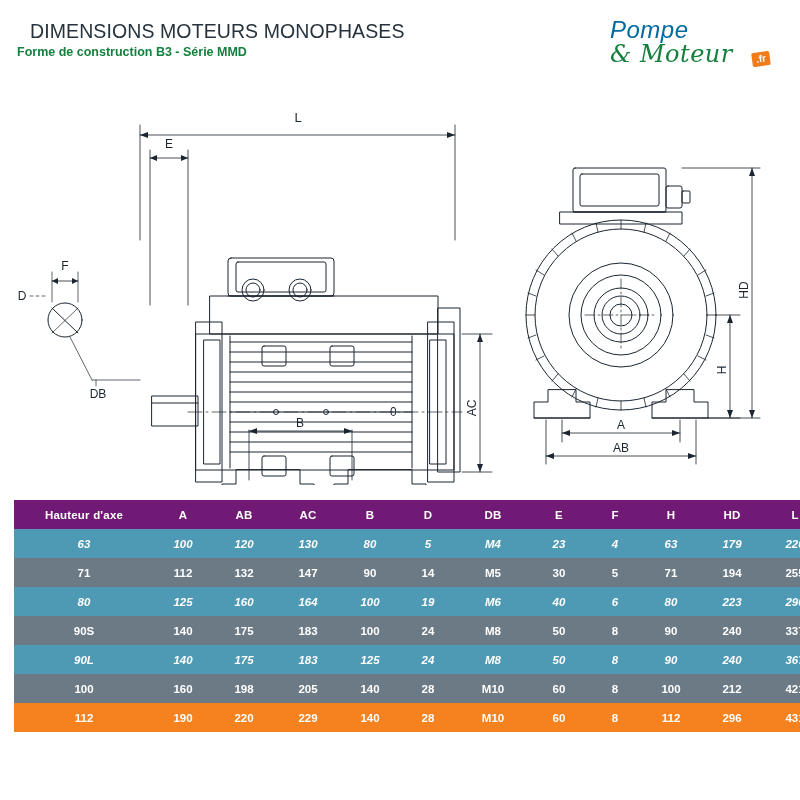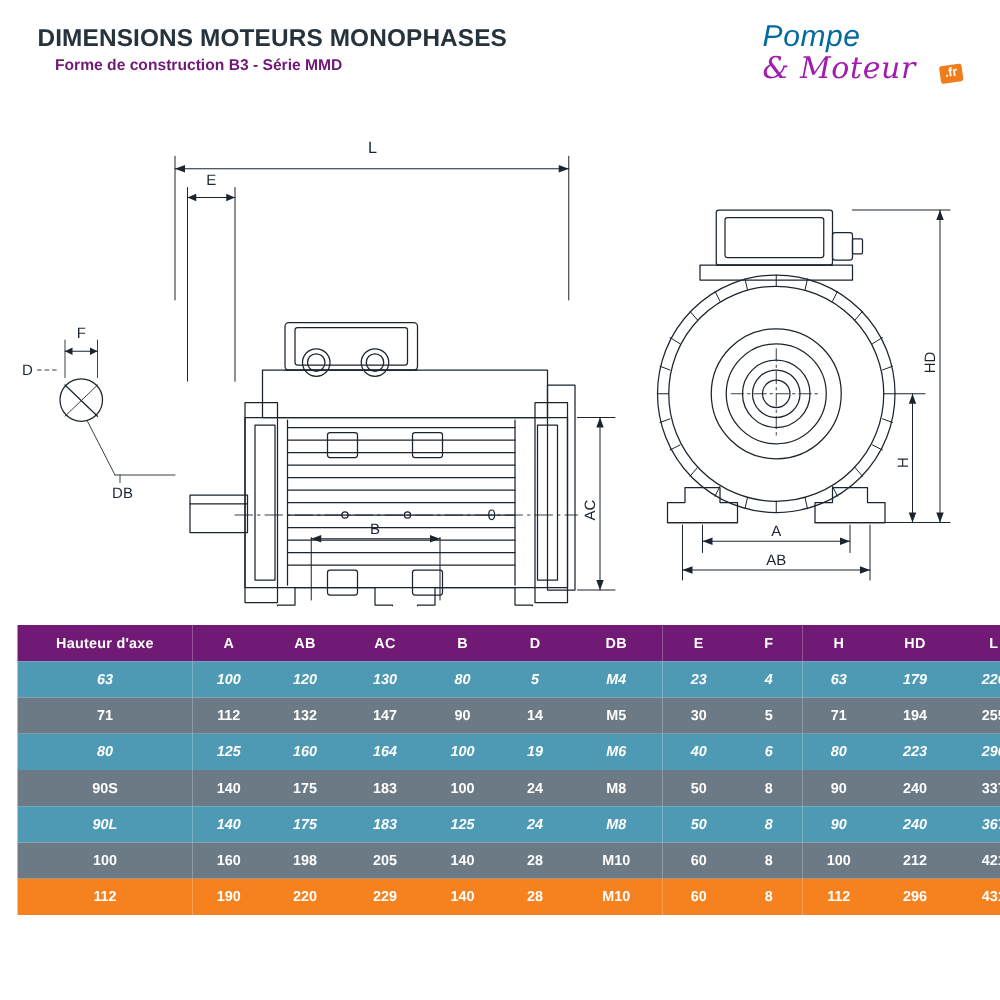--- a/index.html
+++ b/index.html
@@ -19,31 +19,31 @@
   
   .header {
     position: absolute;
     left: 0; top: 0;
     width: 800px; height: 90px;
   }
   .title-main {
     position: absolute;
     left: 30px; top: 20px;
     font-size: 19.5px;
-    font-weight: bold;
+    font-weight: normal;
     color: #26323c;
     letter-spacing: 0.1px;
     white-space: nowrap;
   }
   .title-sub {
     position: absolute;
-    left: 44px; top: 45px;
+    left: 17px; top: 45px;
     font-size: 12.5px;
     font-weight: bold;
-    color: #701a75;
+    color: #15803d;
     white-space: nowrap;
   }
 
   
   .logo {
     position: absolute;
     right: 28px; top: 16px;
     width: 168px; height: 60px;
   }
   .logo-l1 {
@@ -54,21 +54,21 @@
     font-style: italic;
     color: #0369a1;
     letter-spacing: 0.5px;
   }
   .logo-l2 {
     position: absolute;
     left: 6px; top: 24px;
     font-family: "DejaVu Serif", serif;
     font-size: 24px;
     font-style: italic;
-    color: #a21caf;
+    color: #15803d;
     letter-spacing: 0.5px;
   }
   .logo-fr {
     position: absolute;
     right: 2px; top: 36px;
     background: #f07c1a;
     color: #ffffff;
     font-size: 10px;
     font-weight: bold;
     padding: 1px 4px 2px 4px;

